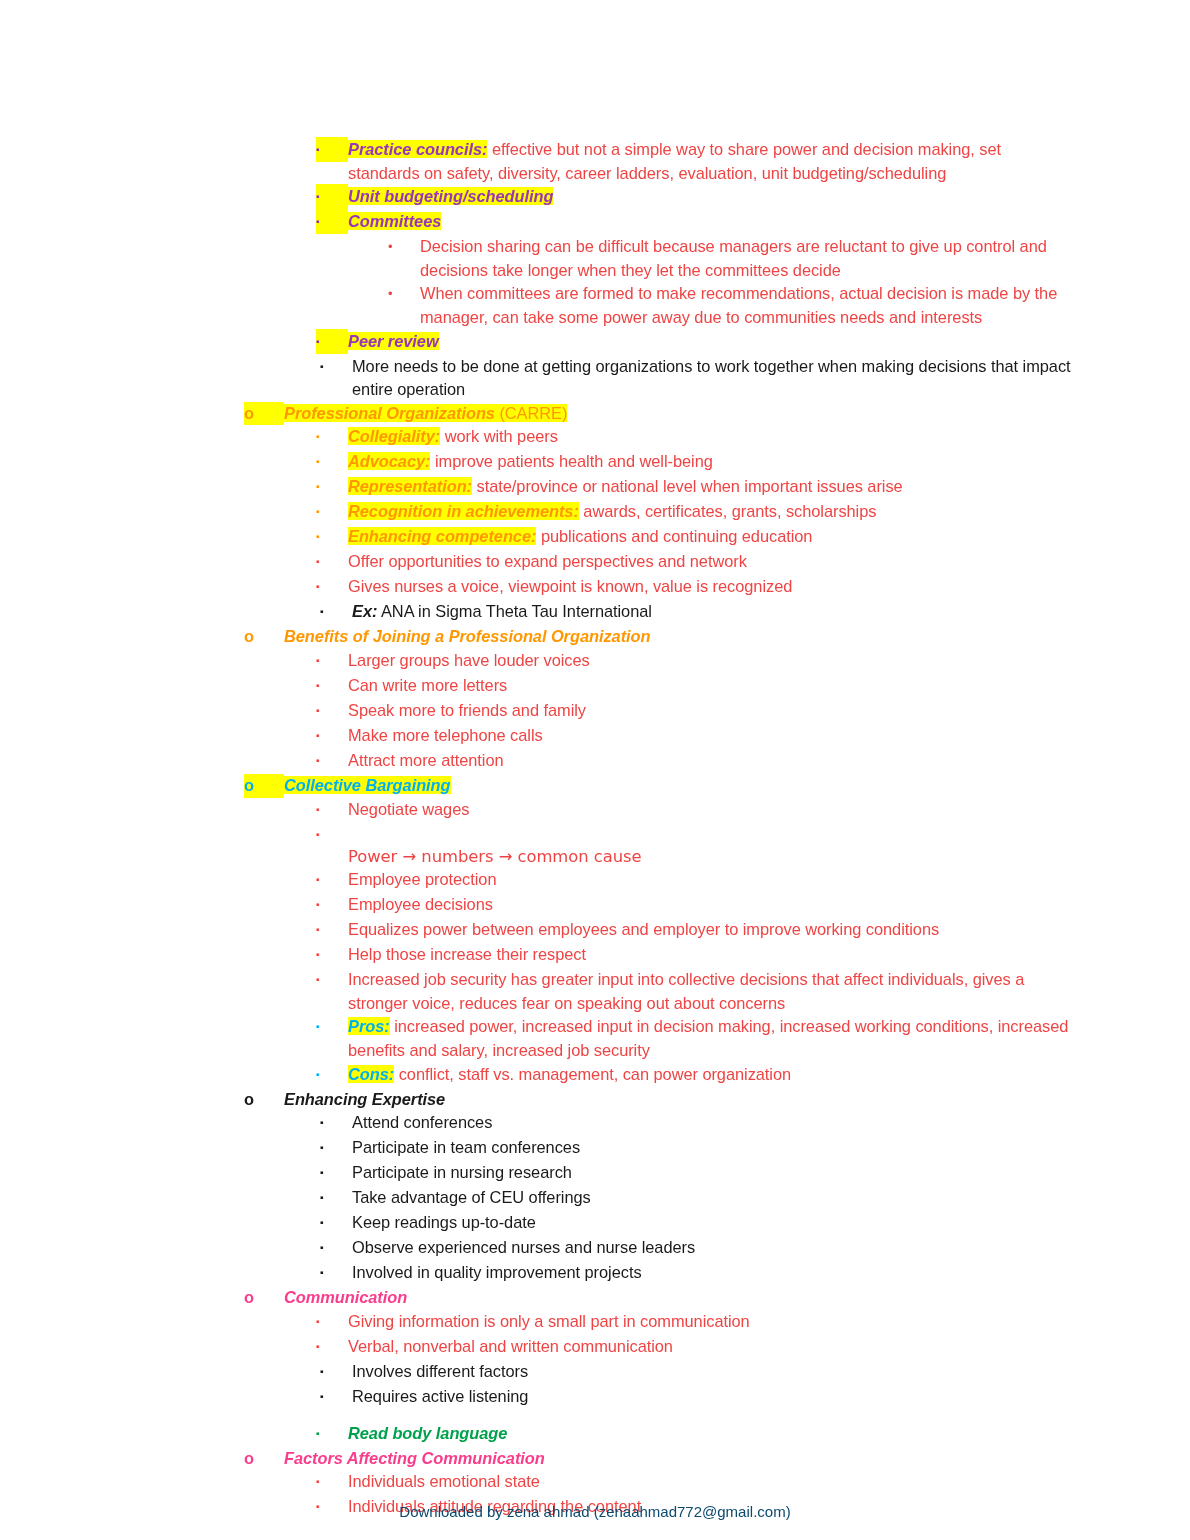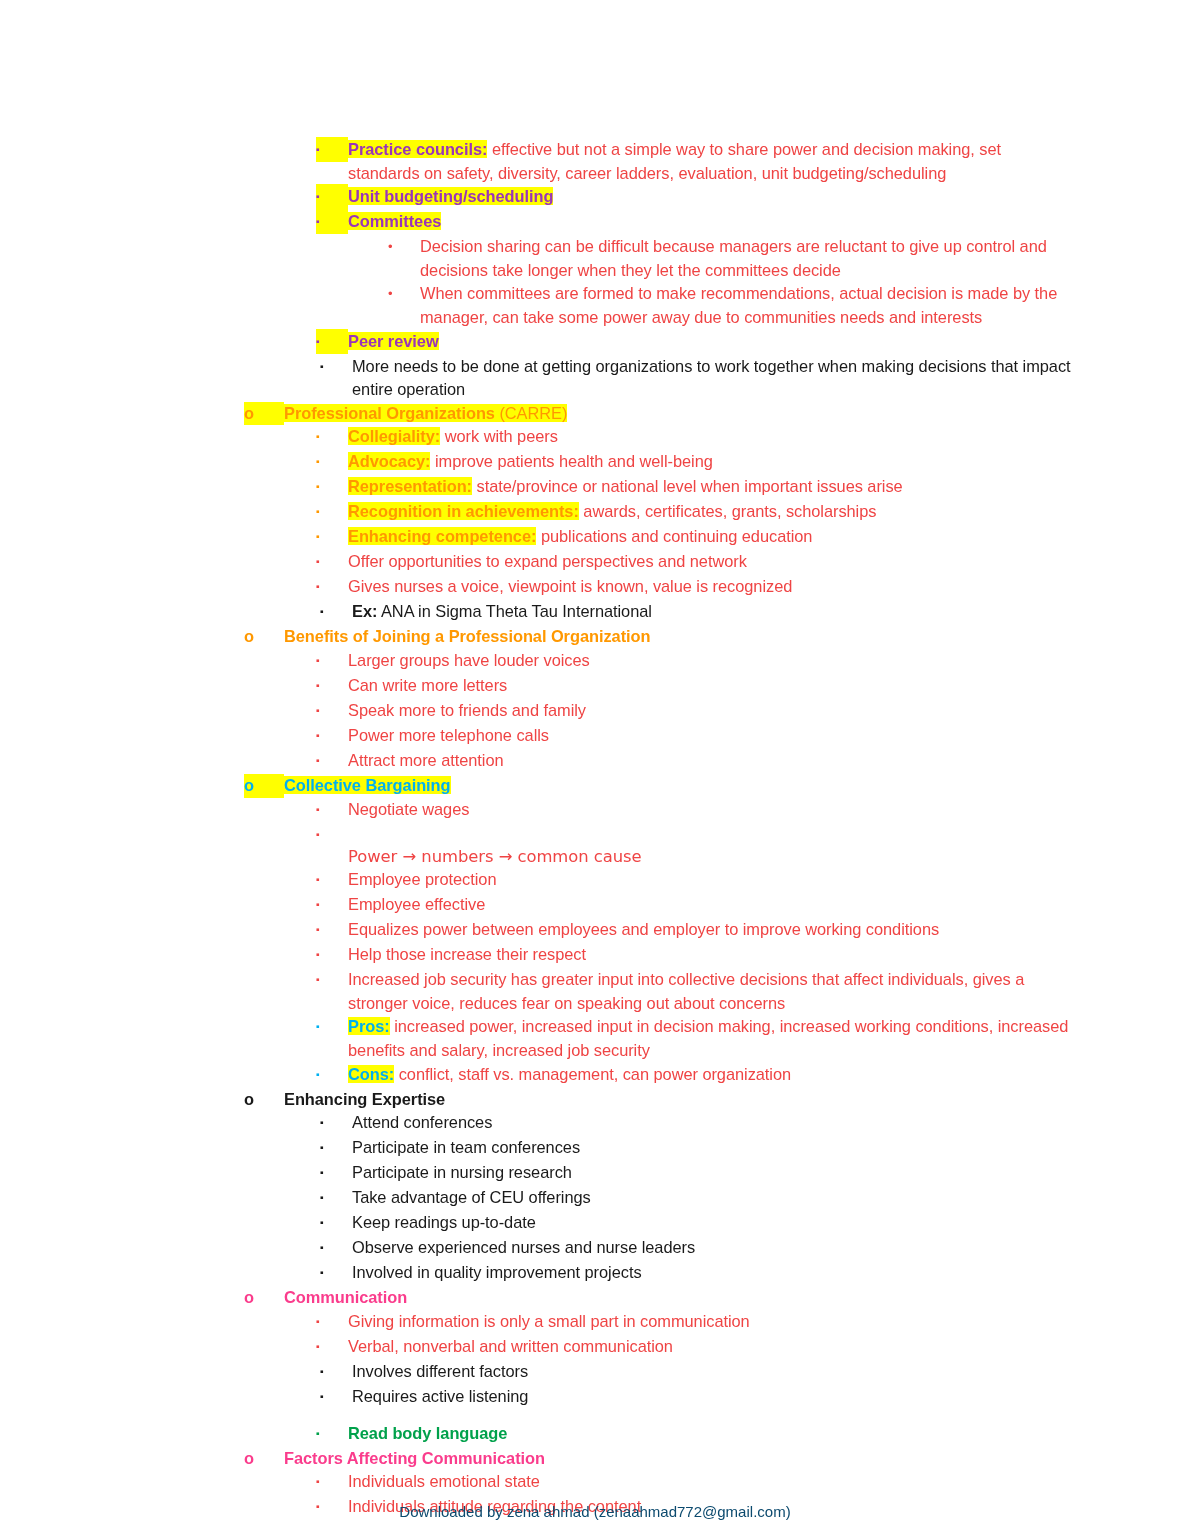--- a/index.html
+++ b/index.html
@@ -74,21 +74,21 @@
   
   .c-purple { color: #9A35B8; }
   .c-green  { color: #ef4444; }
   .c-dgreen { color: #00A14B; }
   .c-orange { color: #FF9800; }
   .c-cyan   { color: #00B0F0; }
   .c-pink   { color: #FA3C8C; }
   .c-black  { color: #1A1A1A; }
 
   .hl { background: #FFFF00; }
-  .bold { font-weight: bold; }
+  .bold { font-weight: bold; font-style: italic; }
 
   
   .row-hl-o .b-o { background: #FFFF00; }
 
   .spacer-sm { height: 12px; }
 
   
   .footer {
     position: absolute;
     left: 0;
@@ -214,21 +214,21 @@
     <div class="row lvl-sq">
       <span class="bullet b-sq c-green">▪</span>
       <span class="txt c-green">Can write more letters</span>
     </div>
     <div class="row lvl-sq">
       <span class="bullet b-sq c-green">▪</span>
       <span class="txt c-green">Speak more to friends and family</span>
     </div>
     <div class="row lvl-sq">
       <span class="bullet b-sq c-green">▪</span>
-      <span class="txt c-green">Power more telephone calls</span>
+      <span class="txt c-green">Make more telephone calls</span>
     </div>
     <div class="row lvl-sq">
       <span class="bullet b-sq c-green">▪</span>
       <span class="txt c-green">Attract more attention</span>
     </div>
 
     <div class="row lvl-o row-hl-o">
       <span class="bullet b-o c-cyan">o</span>
       <span class="txt">
         <span class="bold c-cyan hl">Collective Bargaining</span>
@@ -241,21 +241,21 @@
     <div class="row lvl-sq">
       <span class="bullet b-sq c-green">▪</span>
       <span class="txt c-green arrow">Power → numbers → common cause</span>
     </div>
     <div class="row lvl-sq">
       <span class="bullet b-sq c-green">▪</span>
       <span class="txt c-green">Employee protection</span>
     </div>
     <div class="row lvl-sq">
       <span class="bullet b-sq c-green">▪</span>
-      <span class="txt c-green">Employee effective</span>
+      <span class="txt c-green">Employee decisions</span>
     </div>
     <div class="row lvl-sq">
       <span class="bullet b-sq c-green">▪</span>
       <span class="txt c-green">Equalizes power between employees and employer to improve working conditions</span>
     </div>
     <div class="row lvl-sq">
       <span class="bullet b-sq c-green">▪</span>
       <span class="txt c-green">Help those increase their respect</span>
     </div>
     <div class="row lvl-sq">

